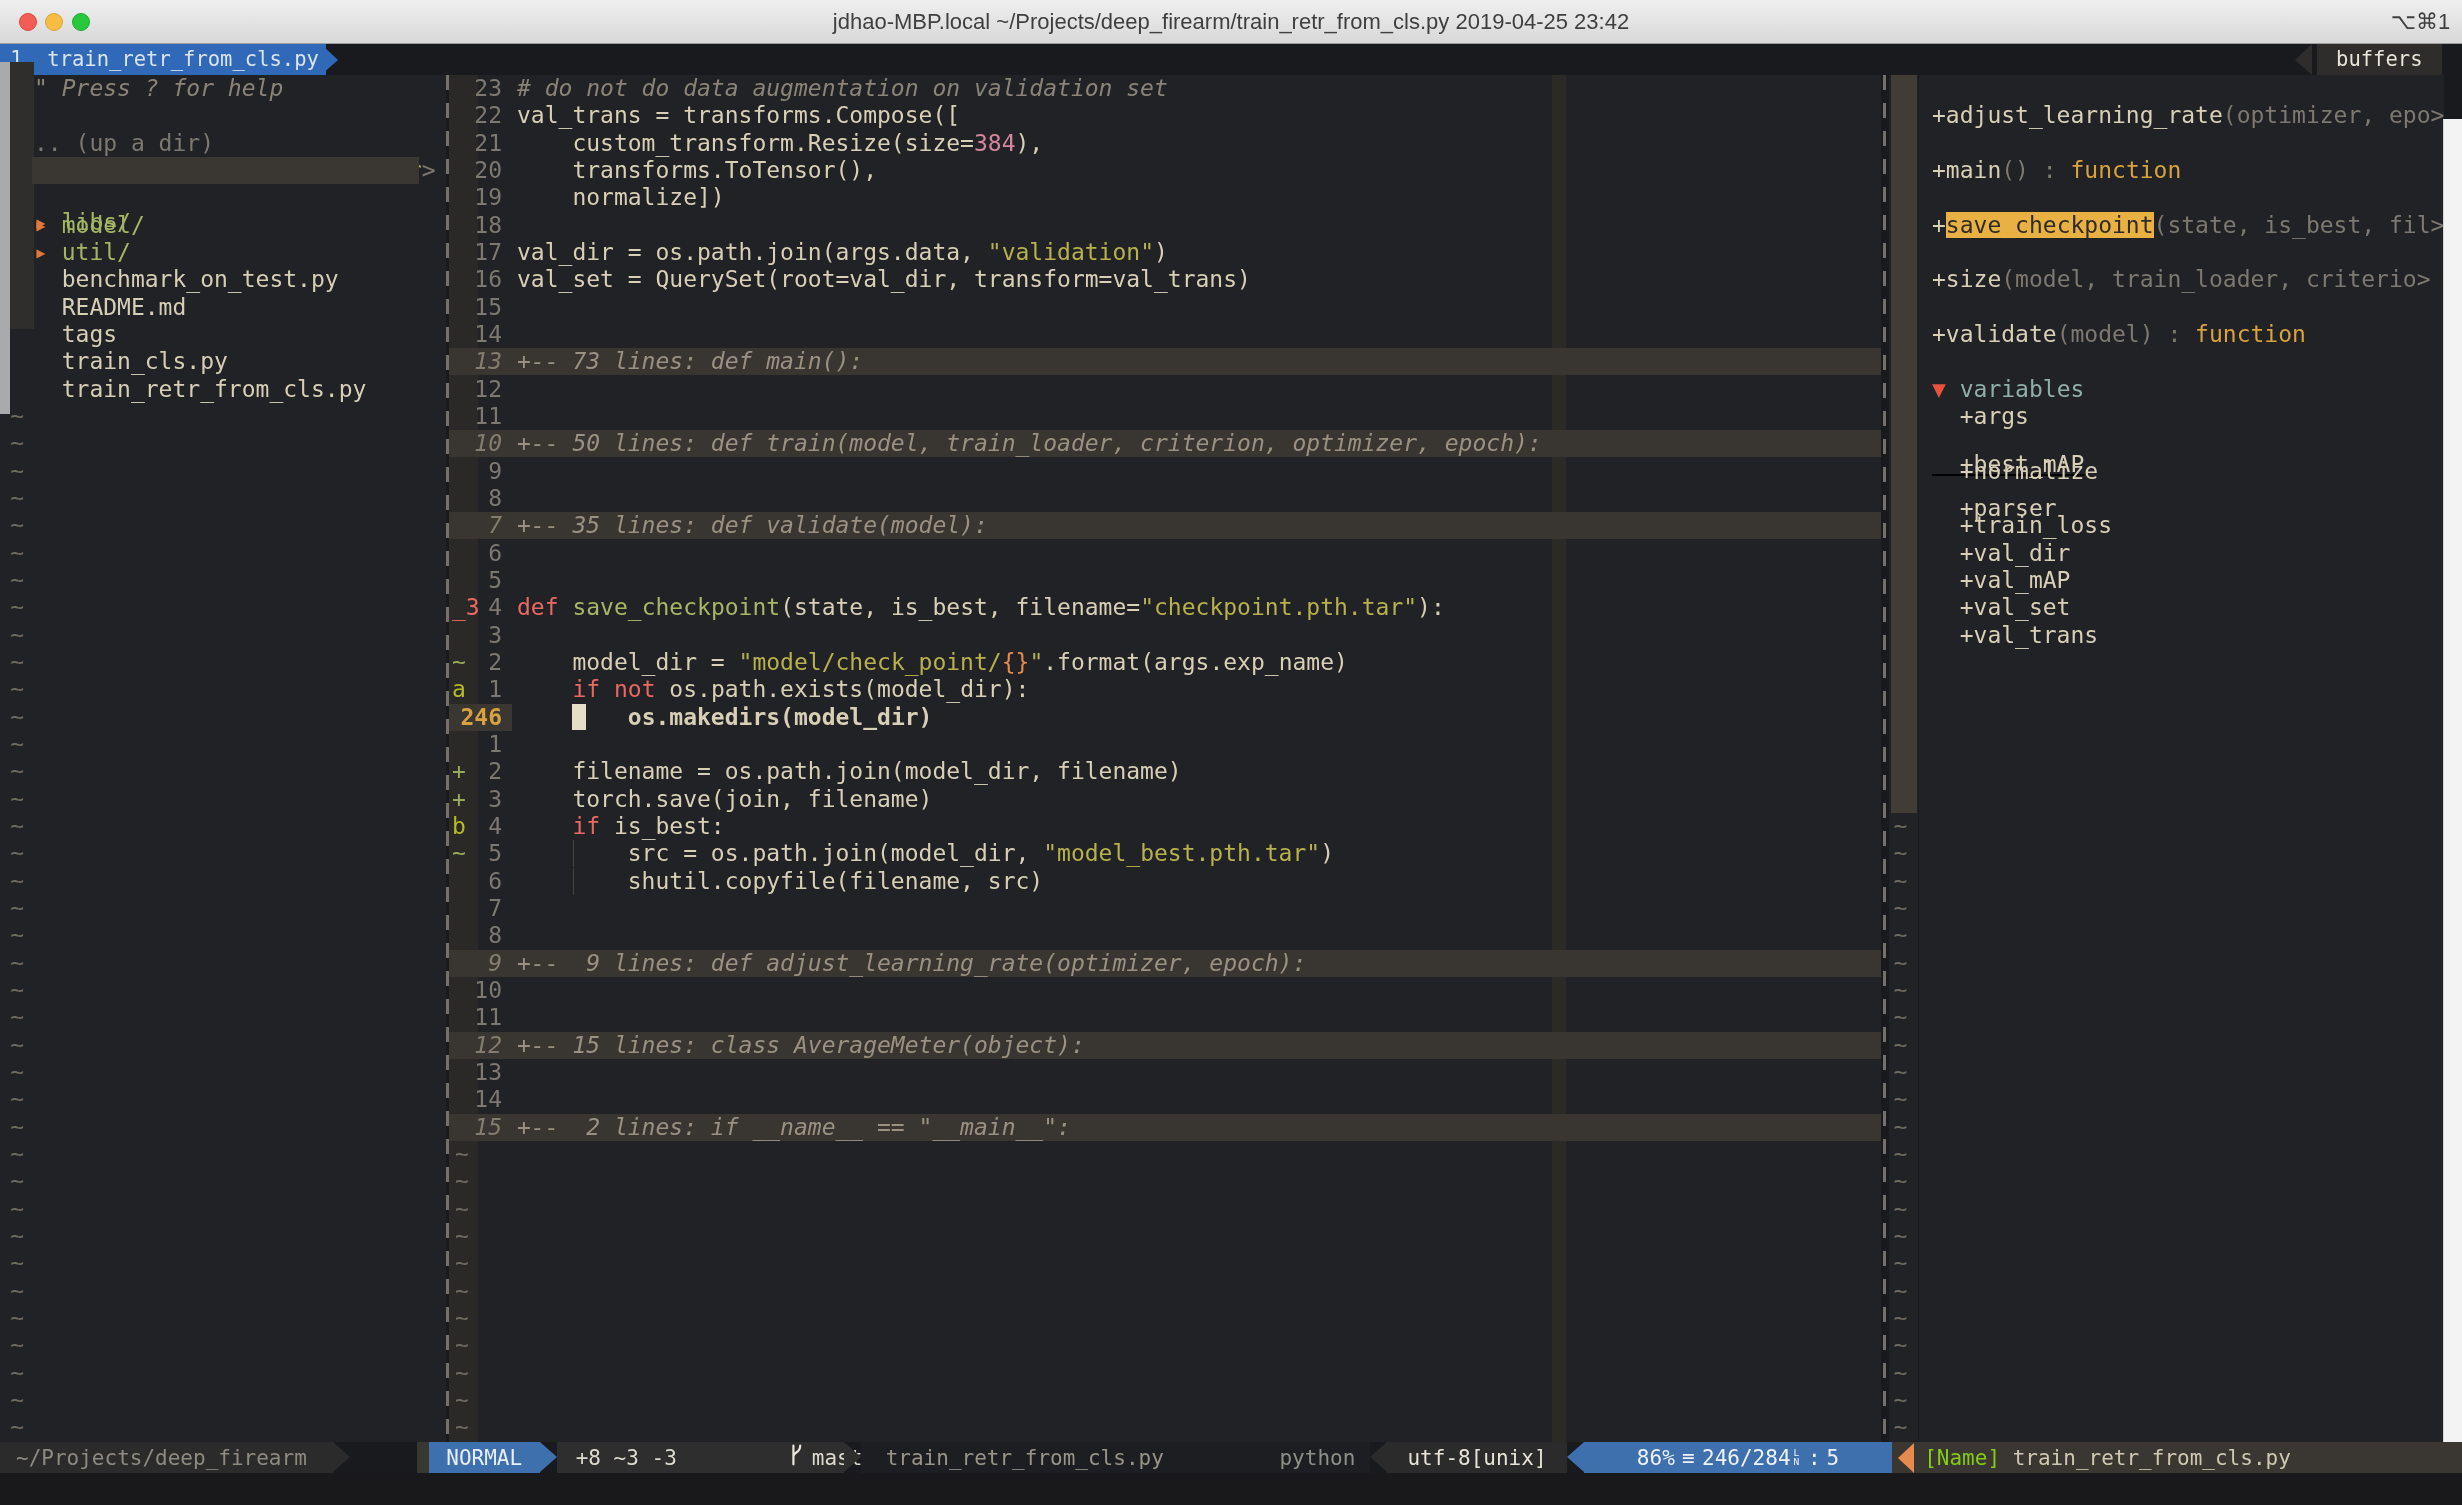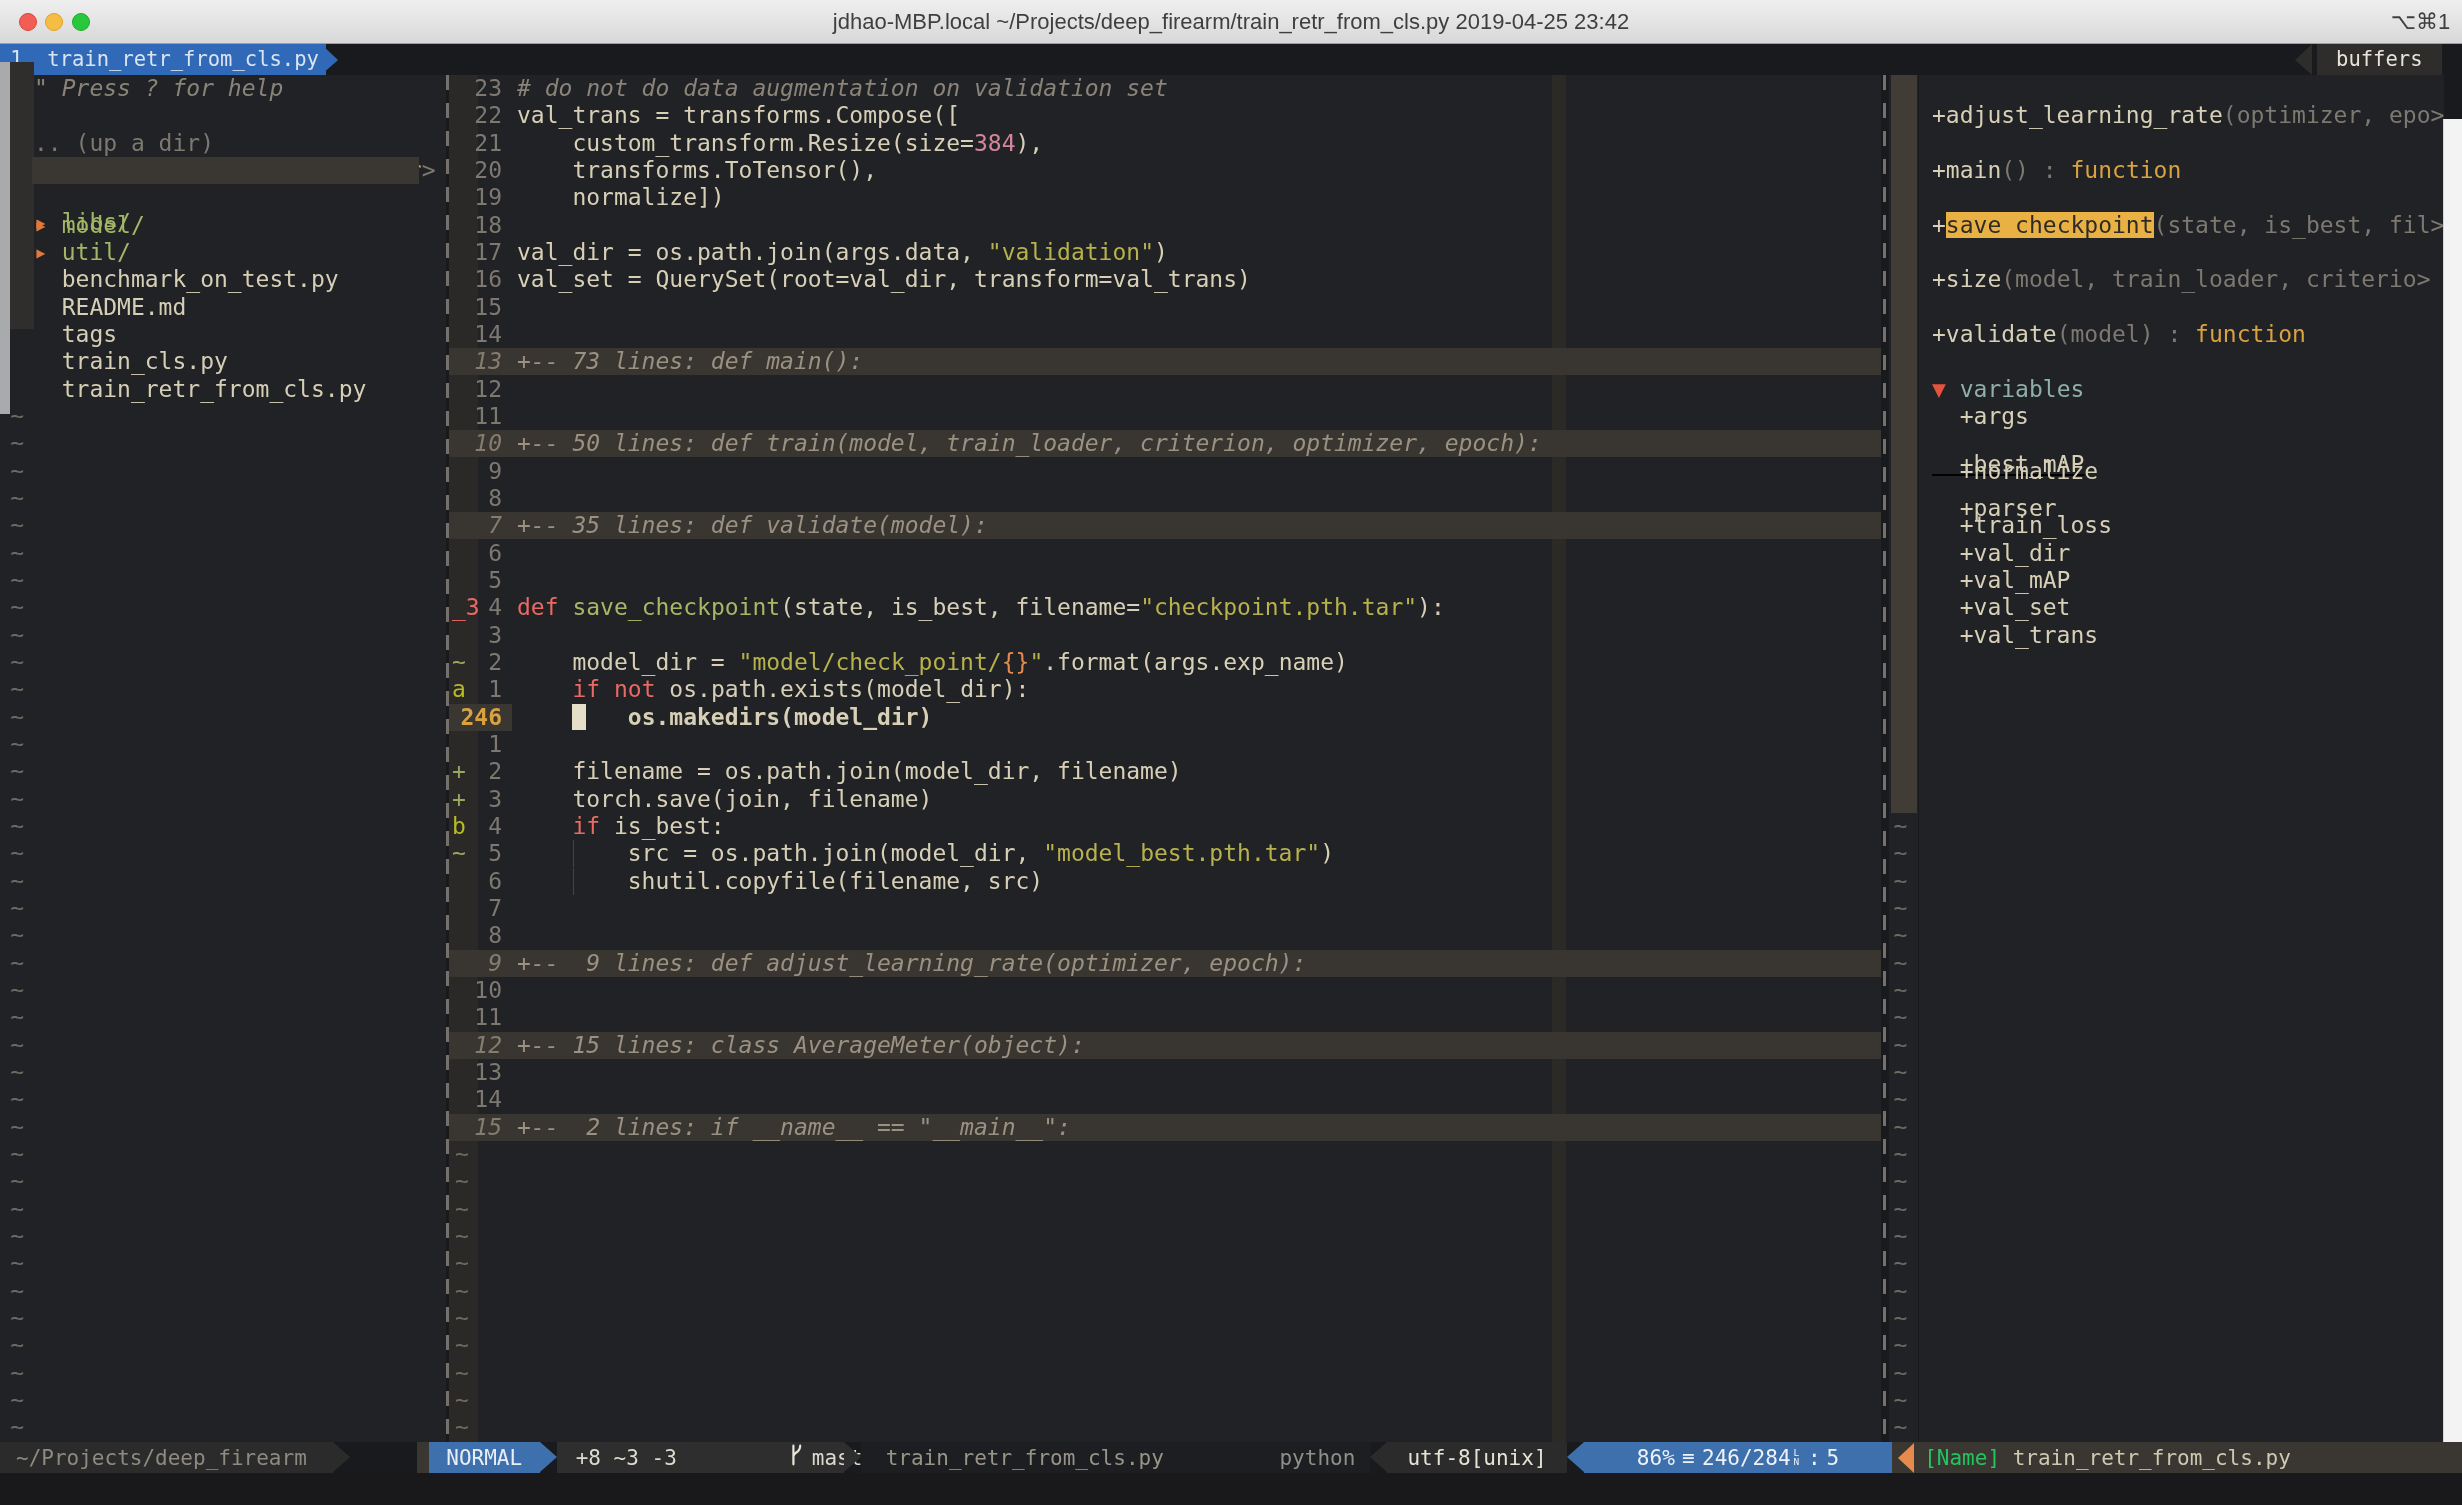--- a/index.html
+++ b/index.html
@@ -92,21 +92,21 @@
   #seg-cwd{width:333px;background:var(--seg1);color:#8e8a80;padding-left:16px}
   #gap1{width:67px;background:var(--bg-void)}
   #preblock{width:11.7px;background:#3a3733}
   #seg-mode{width:111px;background:var(--blue);color:#e8eef5;justify-content:center}
   #seg-hunks{width:287px;background:var(--seg2);color:#dedbce;padding-left:19px}
   #seg-file{flex:1;background:var(--darkseg);color:#999488;padding-left:25px}
   #seg-ftype{background:var(--darkseg);color:#8f8f88;padding-right:14.7px}
   #seg-enc{width:180px;background:var(--seg1);color:#e6e2d6;justify-content:center}
   #seg-pos{width:308px;background:var(--blue);color:#eef2f7;justify-content:center}
   #seg-name{width:570px;background:var(--tagstat);color:#cfc8b0;padding-left:5.9px}
-  .nameprefix{color:#22c55e}
+  .nameprefix{color:#84cc16}
   .lnstack{display:inline-flex;flex-direction:column;font-size:9.5px;line-height:8.8px;color:#eef2f7;margin:0 2.9px}
   .bolt{color:#f6c244;margin-left:4.4px}
   .branch-ic{margin:0 5.9px 0 10.3px}
 
   #cmdline{position:absolute;left:0;top:1473px;width:2462px;height:32px;background:#19191b}
 </style>
 </head>
 <body>
 
 <div id="root">

